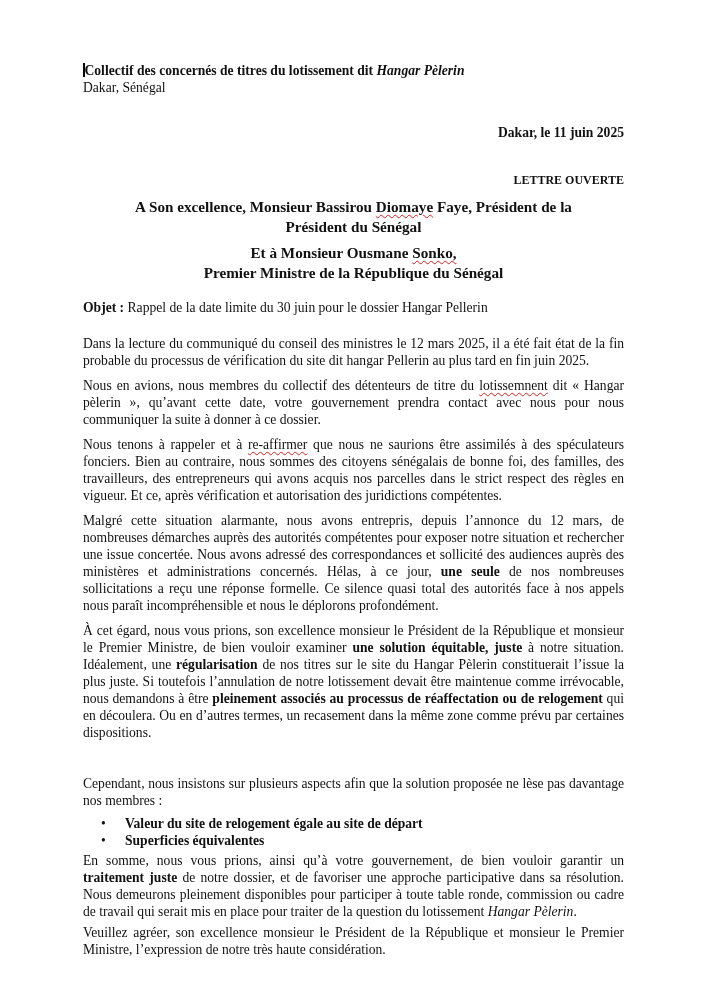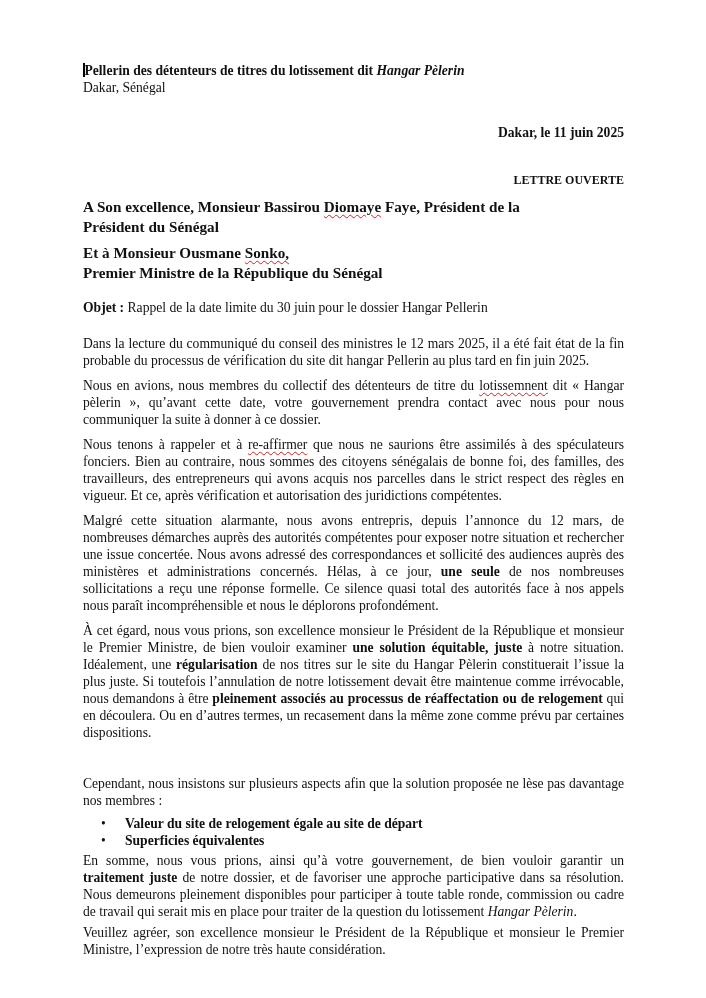--- a/index.html
+++ b/index.html
@@ -9,30 +9,30 @@
   }
   .page { position: absolute; left: 83px; top: 62px; width: 541px; font-size: 13.6px; line-height: 17px; }
   .cursor { display: inline-block; width: 1.5px; height: 14px; background: #000; vertical-align: -2px; margin-right: 0; }
   .b { font-weight: bold; }
   .i { font-style: italic; }
   .right { text-align: right; }
   .just { text-align: justify; }
   .sq { text-decoration: underline wavy #d62020; text-decoration-thickness: 1px; text-underline-offset: 2px; }
   p { margin: 0; }
   .title { font-size: 12px; font-weight: bold; text-align: right; margin-top: 28px; line-height: 22px; }
-  .addr { font-size: 15.2px; font-weight: bold; line-height: 20px; }
+  .addr { font-size: 15.2px; font-weight: bold; text-align: center; line-height: 20px; }
   ul { margin: 6px 0 0 0; padding: 0 0 0 42px; list-style: none; }
   ul li { position: relative; font-weight: bold; line-height: 17px; }
   ul li::before { content: "•"; position: absolute; left: -24px; font-weight: normal; }
 </style>
 </head>
 <body>
 
 <div class="page">
-  <p><span class="cursor"></span><span class="b">Pellerin des détenteurs de titres du lotissement dit </span><span class="b i">Hangar Pèlerin</span></p>
+  <p><span class="cursor"></span><span class="b">Collectif des concernés de titres du lotissement dit </span><span class="b i">Hangar Pèlerin</span></p>
   <p>Dakar, Sénégal</p>
 
   <p class="b right" style="margin-top:28px;text-align:right;">Dakar, le 11 juin 2025</p>
 
   <p class="title">LETTRE OUVERTE</p>
 
   <p class="addr" style="margin-top:6px;"><span>A Son excellence, Monsieur Bassirou </span><span class="sq">Diomaye</span><span> Faye, Président de la</span><br><span>Président du Sénégal</span></p>
 
   <p class="addr" style="margin-top:6px;"><span>Et à Monsieur Ousmane </span><span class="sq">Sonko,</span><br><span>Premier Ministre de la République du Sénégal</span></p>
 

